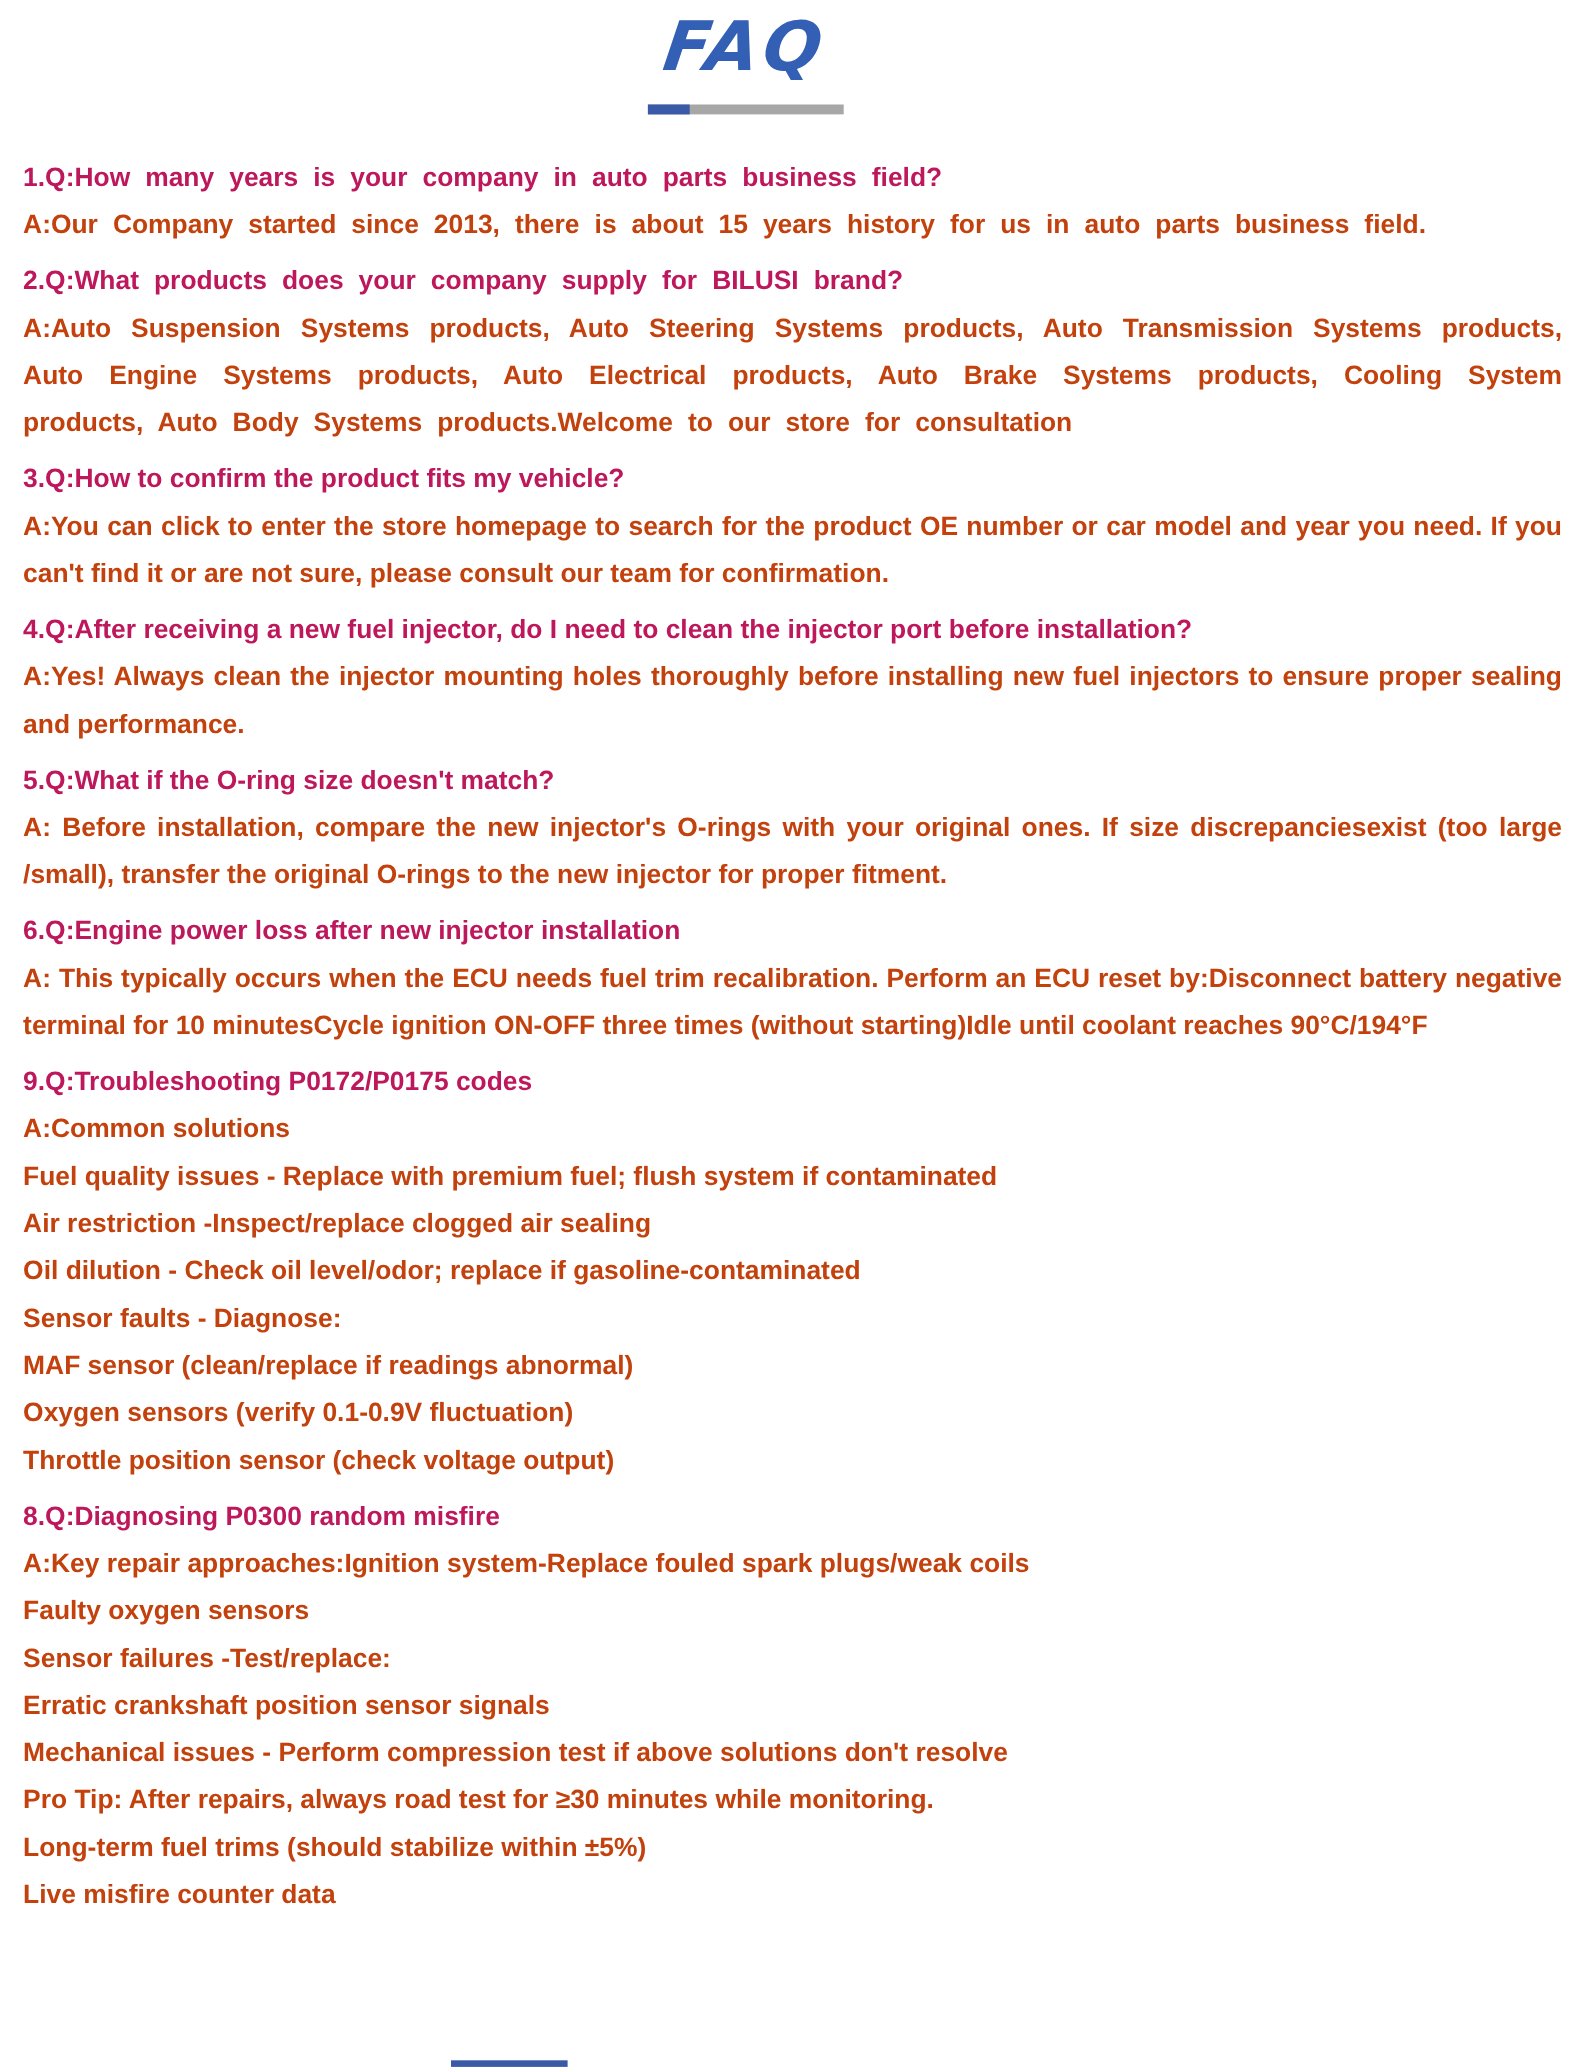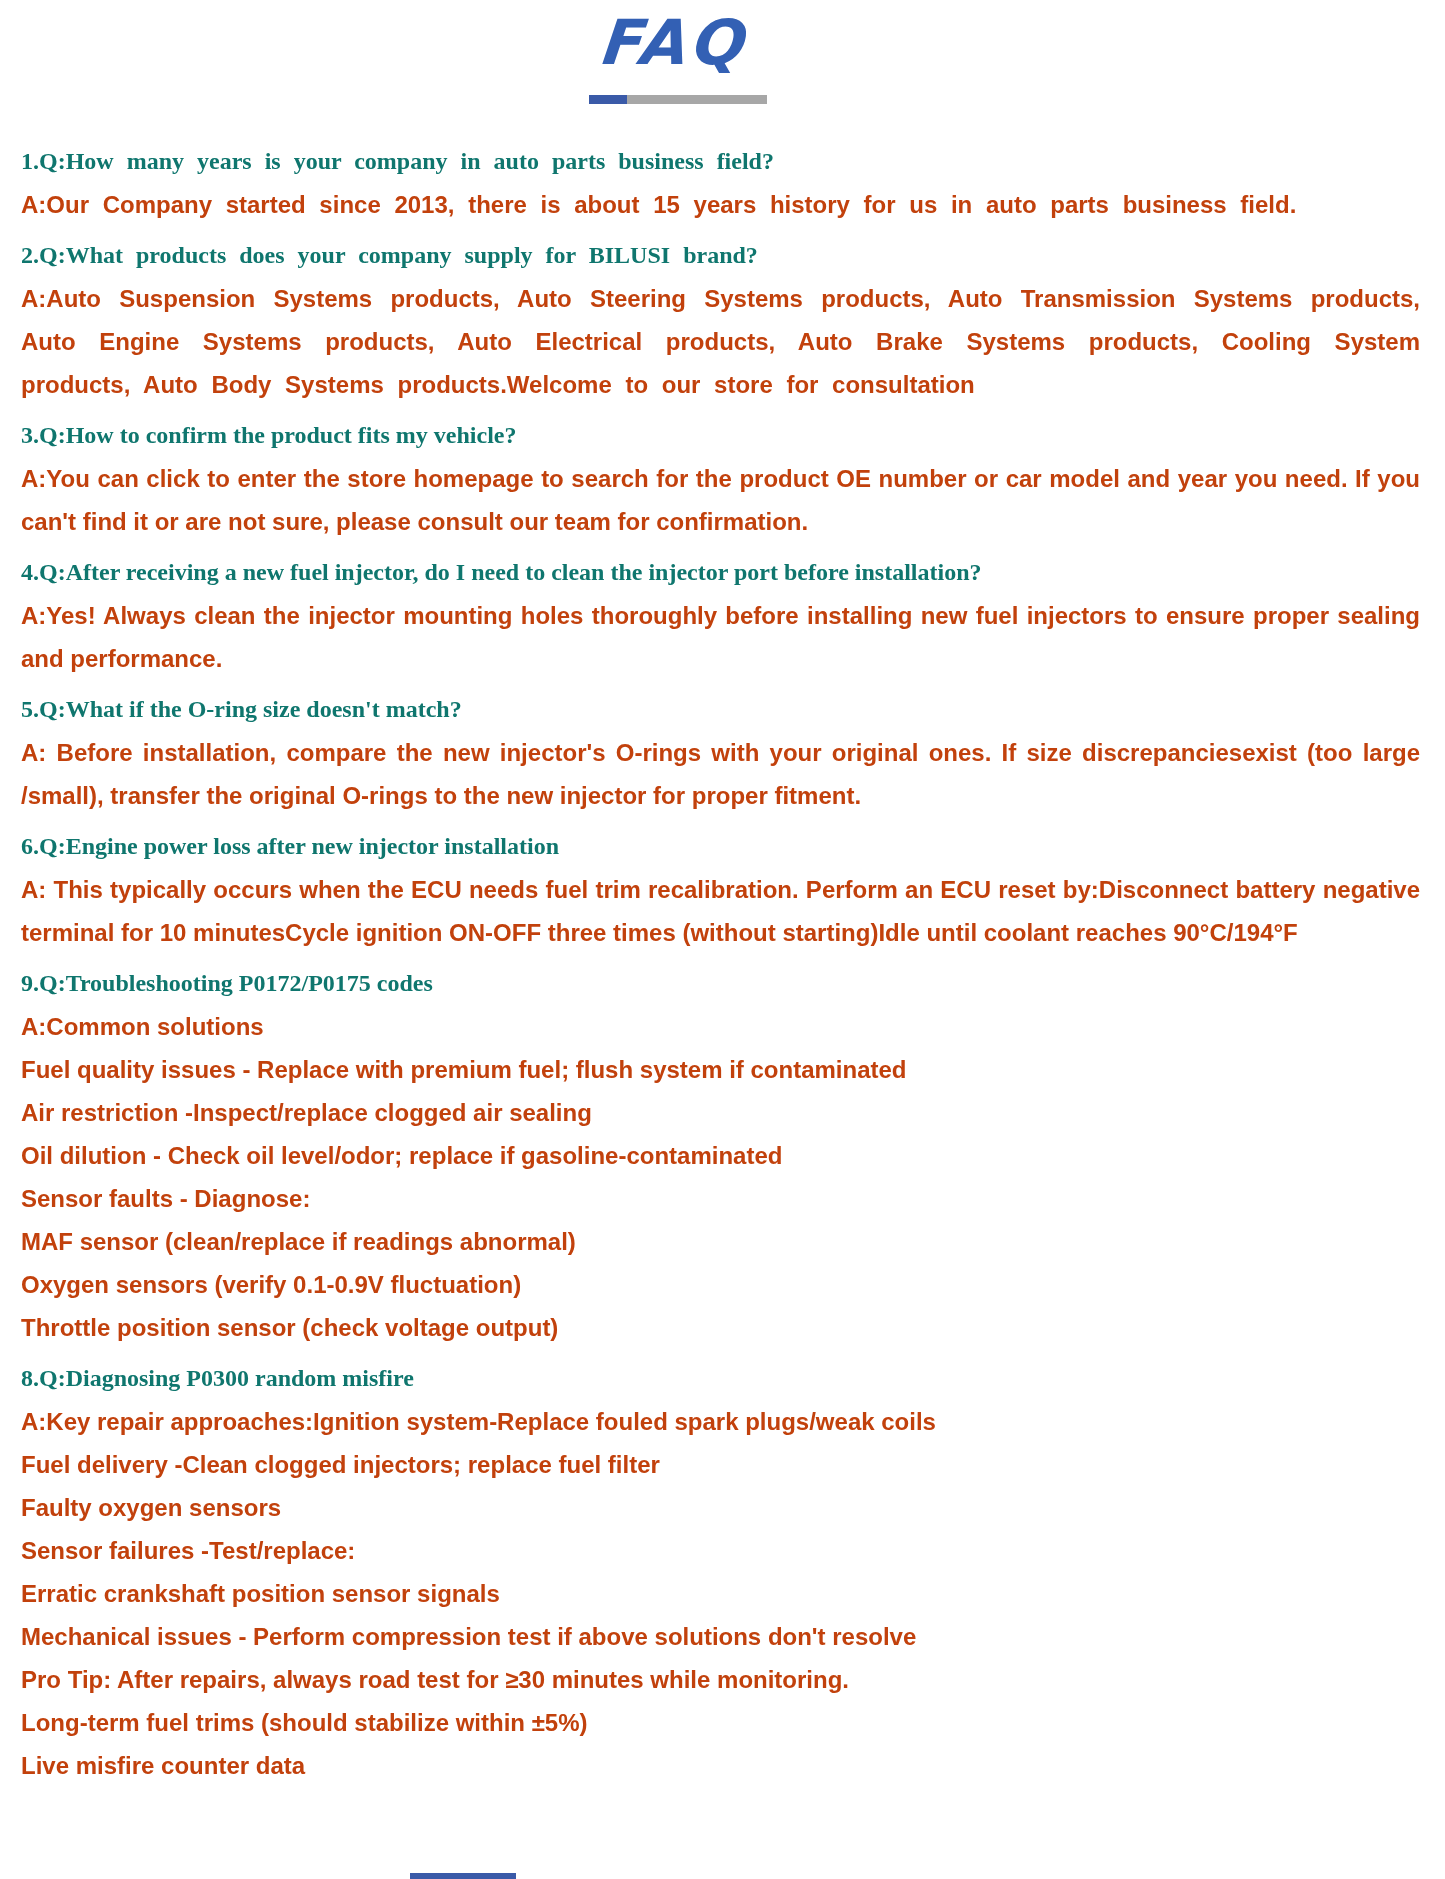--- a/index.html
+++ b/index.html
@@ -47,23 +47,22 @@
   .faq-list {
     margin-top: 36px;
     padding: 0 25px 0 21px;
     font-size: 24px;
   }
   .faq-list p {
     margin: 0;
     line-height: 43px;
   }
   .q {
-    color: #0f766e;
+    color: #be185d;
     margin-top: 8px !important;
-    font-family: Liberation Serif, serif;
   }
   .a { color: #c2410c; }
   .wide { word-spacing: 7px; }
   .justify { text-align: justify; }
   
   .bottom-partial-divider {
     position: absolute;
     left: 410px;
     bottom: 0;
     width: 106px;
@@ -123,21 +122,20 @@
       <p class="a">Oil dilution - Check oil level/odor; replace if gasoline-contaminated</p>
       <p class="a">Sensor faults - Diagnose:</p>
       <p class="a">MAF sensor (clean/replace if readings abnormal)</p>
       <p class="a">Oxygen sensors (verify 0.1-0.9V fluctuation)</p>
       <p class="a">Throttle position sensor (check voltage output)</p>
     </div>
 
     <div>
       <p class="q">8.Q:Diagnosing P0300 random misfire</p>
       <p class="a">A:Key repair approaches:Ignition system-Replace fouled spark plugs/weak coils</p>
-      <p class="a">Fuel delivery -Clean clogged injectors; replace fuel filter</p>
       <p class="a">Faulty oxygen sensors</p>
       <p class="a">Sensor failures -Test/replace:</p>
       <p class="a">Erratic crankshaft position sensor signals</p>
       <p class="a">Mechanical issues - Perform compression test if above solutions don't resolve</p>
       <p class="a">Pro Tip: After repairs, always road test for ≥30 minutes while monitoring.</p>
       <p class="a">Long-term fuel trims (should stabilize within ±5%)</p>
       <p class="a">Live misfire counter data</p>
     </div>
 
   </div>

